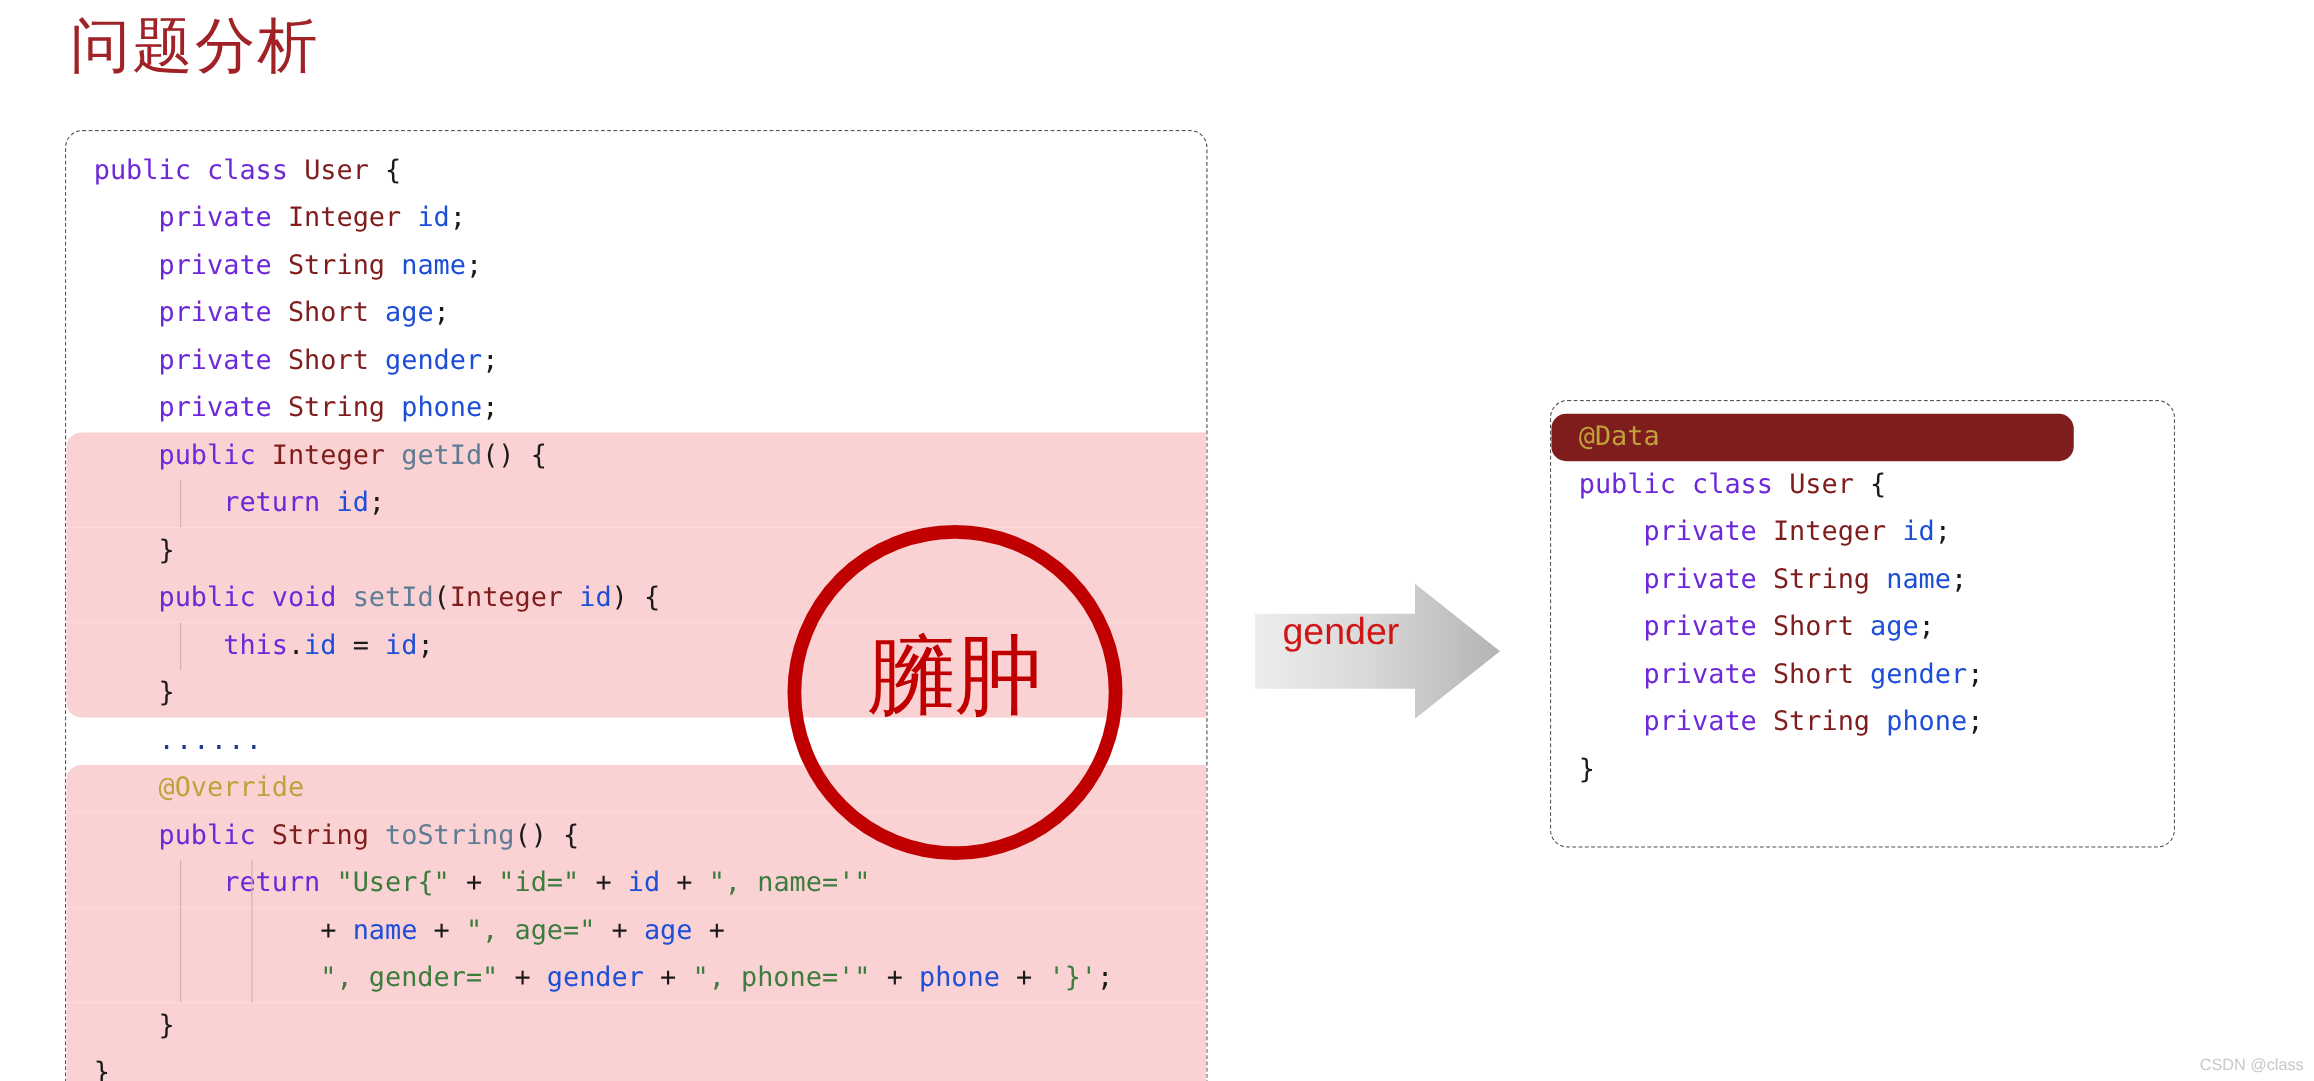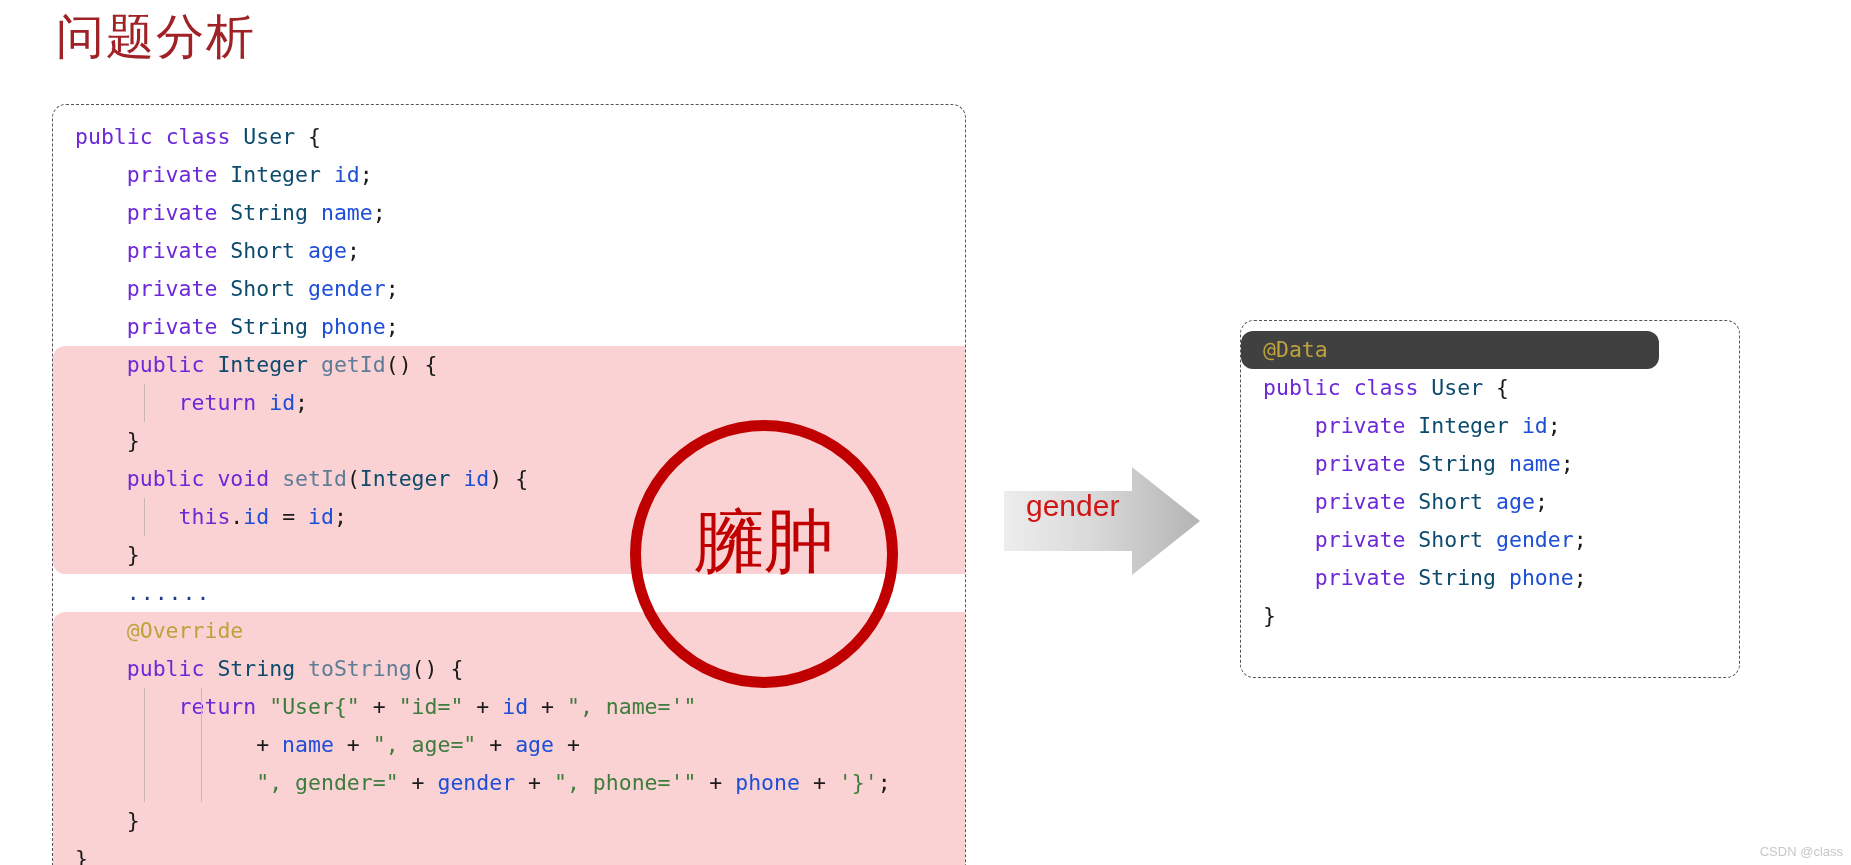--- a/index.html
+++ b/index.html
@@ -66,40 +66,40 @@
     position: relative;
     padding-left: 22px;
     height: 38px;
     box-sizing: border-box;
   }
 
   
   .hl-pink { background: #FBD2D3; }
   .hl-pink-top    { border-top-left-radius: 12px;    border-top-right-radius: 12px; }
   .hl-pink-bottom { border-bottom-left-radius: 12px; border-bottom-right-radius: 12px; }
-  .hl-green { background: #404040; border-radius: 12px; }
+  .hl-green { background: #7f1d1d; border-radius: 12px; }
 
   
   .hl-pink, .hl-green { width: 1091px; }
   #right-code-card .hl-green { width: 418px; }
 
   
   .guide {
     position: absolute;
     top: 0;
     height: 38px;
     width: 1px;
     background: #C9B7B7;
   }
   .g1 { left: 91px; }
   .g2 { left: 148px; }
 
   
   .kw   { color: #6d28d9; }          
-  .typ  { color: #0c4a6e; }          
+  .typ  { color: #7f1d1d; }          
   .fld  { color: #1d4ed8; }          
   .mth  { color: #5E7C96; }          
   .pun  { color: #1A1A1A; }          
   .str  { color: #3C7C3C; }          
   .ann  { color: #BFA23C; }          
   .dots { color: #203A8F; letter-spacing: 1px; }
 
   
   #lombok-arrow {
     position: absolute;

